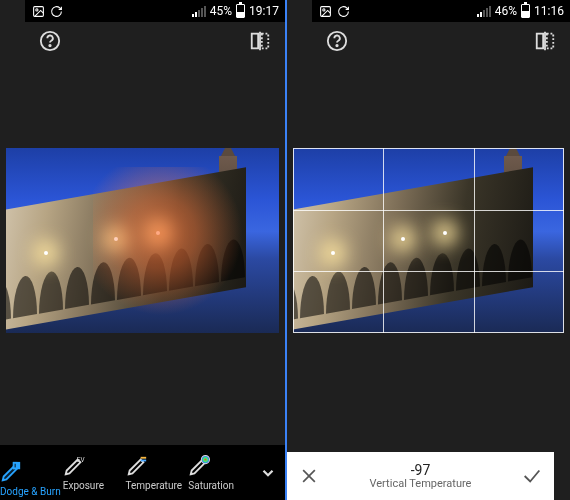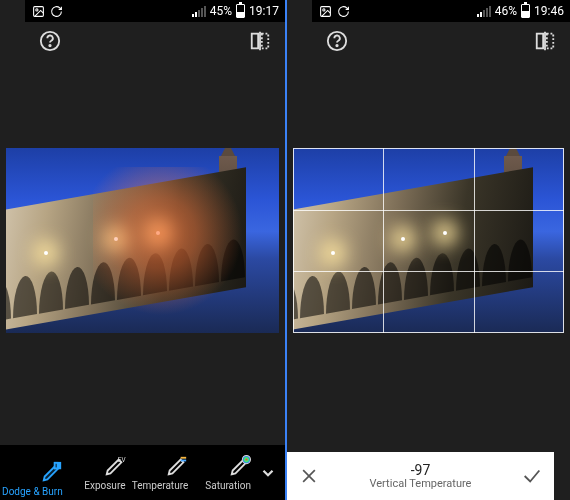--- a/index.html
+++ b/index.html
@@ -45,21 +45,21 @@
   .grid::before, .grid::after { content:""; position:absolute; background:rgba(255,255,255,0.75); }
   .grid .v1,.grid .v2,.grid .h1,.grid .h2 { position:absolute; background:rgba(255,255,255,0.8); }
   .grid .v1{left:33.33%; top:0; bottom:0; width:1px;}
   .grid .v2{left:66.66%; top:0; bottom:0; width:1px;}
   .grid .h1{top:33.33%; left:0; right:0; height:1px;}
   .grid .h2{top:66.66%; left:0; right:0; height:1px;}
   .grid .frame{position:absolute; inset:0; border:1px solid rgba(255,255,255,0.85);}
 
   
   .tools { position:absolute; left:0; right:0; bottom:0; height:55px; background:#000; display:flex; align-items:center; color:#ccc; }
-  .tool { flex:1; min-width:60px; display:flex; flex-direction:column; align-items:flex-end; justify-content:center; gap:3px; font-size:10px; height:100%; }
+  .tool { flex:1; min-width:60px; display:flex; flex-direction:column; align-items:flex-start; justify-content:center; gap:3px; font-size:10px; height:100%; }
   .tool.active { color:#27a3ff;margin-top:13px; }
   .tool .ticon { width:22px; height:22px; display:flex; align-items:center; justify-content:center; }
   .tools .more { width:34px; display:flex; align-items:center; justify-content:center; height:100%; color:#ccc; }
 
   
   .valuebar { position:absolute; left:0; right:16px; bottom:0; height:48px; background:#fff; display:flex; align-items:center; color:#333; }
   .valuebar .x, .valuebar .chk { width:44px; display:flex; align-items:center; justify-content:center; height:100%; color:#555; }
   .valuebar .mid { flex:1; display:flex; flex-direction:column; align-items:center; justify-content:center; line-height:1.15; }
   .valuebar .val { font-size:14px; color:#222; }
   .valuebar .lbl { font-size:11px; color:#666; }
@@ -224,21 +224,21 @@
             <i></i>
             <i></i>
             <i></i>
           </span>
         <span>46%</span>
         <span class="batt">
             <span class="shell">
               <span class="fill" style="height:46%"></span>
             </span>
           </span>
-        <span>19:46</span>
+        <span>11:16</span>
       </div>
     </div>
 
     <div class="appbar">
       <div class="iconbtn">
         <svg width="22" height="22" viewBox="0 0 24 24" fill="none" stroke="#ddd" stroke-width="2">
             <circle cx="12" cy="12" r="10"></circle>
             <path d="M9.1 9a3 3 0 1 1 4.3 2.7c-.9.5-1.4 1.1-1.4 2"></path>
             <circle cx="12" cy="17" r="0.8" fill="#ddd"></circle>
           </svg>

